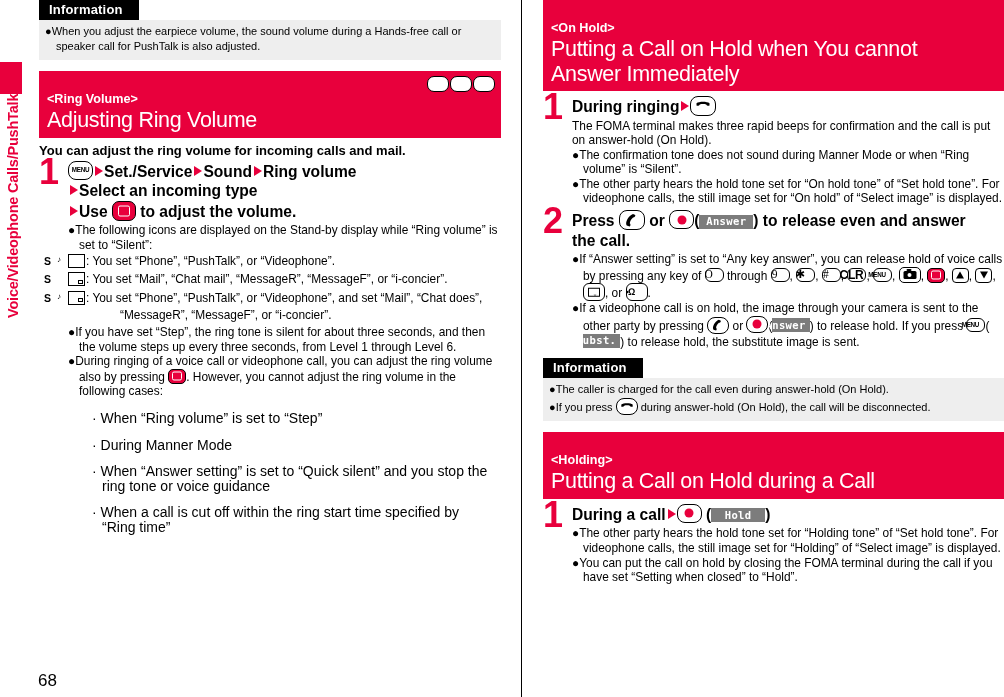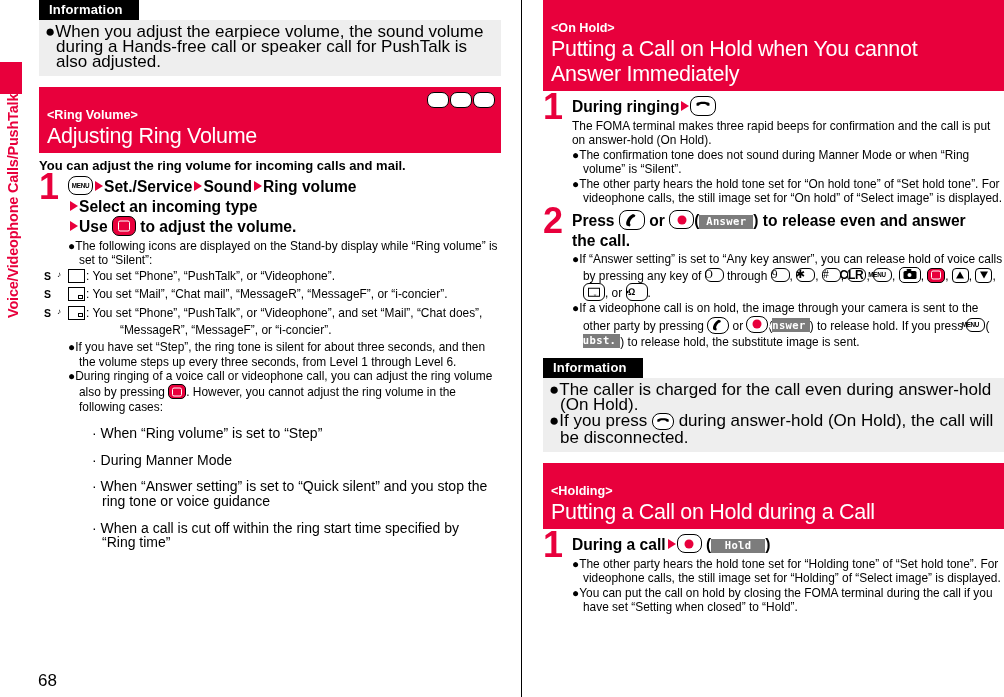--- a/index.html
+++ b/index.html
@@ -73,21 +73,21 @@
     font-weight: bold;
     padding: 2px 16px 3px 10px;
     letter-spacing: 0.2px;
     text-align: center;
   }
   .info-body {
     background: #eeeeee;
     padding: 4px 8px 6px 6px;
   }
   .info-body .bullet-line {
-    font-size: 17px;
+    font-size: 11px;
     line-height: 15.2px;
     padding-left: 11px;
     text-indent: -11px;
     margin: 0;
   }
   .info-body .bullet-line + .bullet-line { margin-top: 1px; }
 
   
   .sec-header {
     background: #E8003C;

